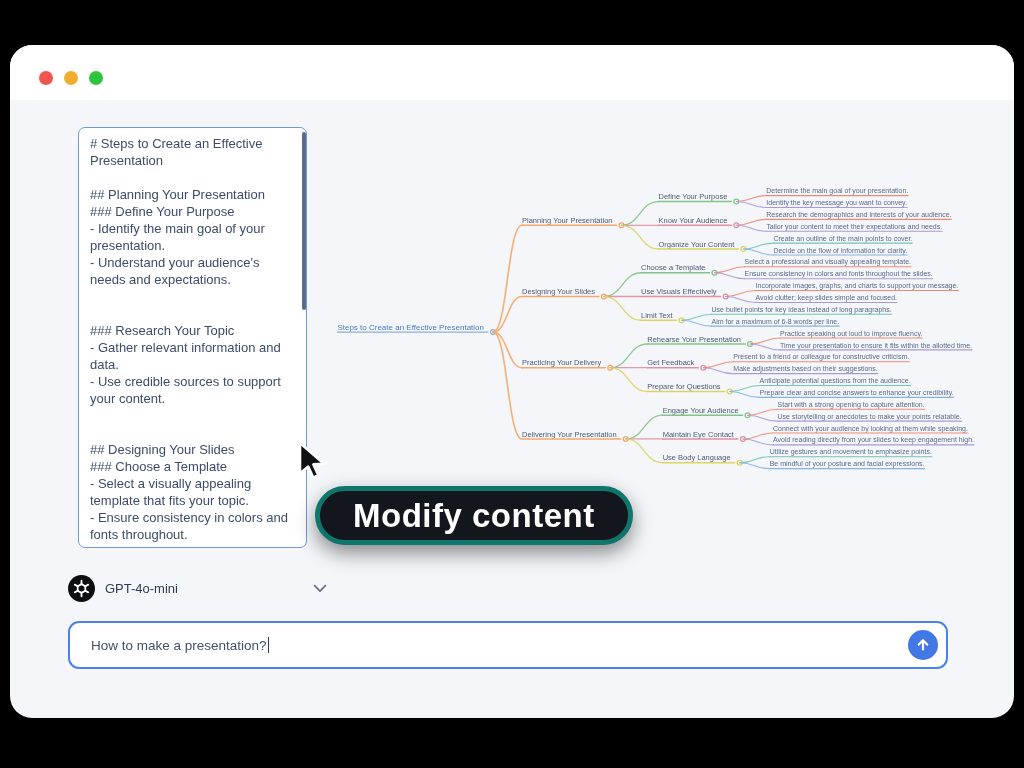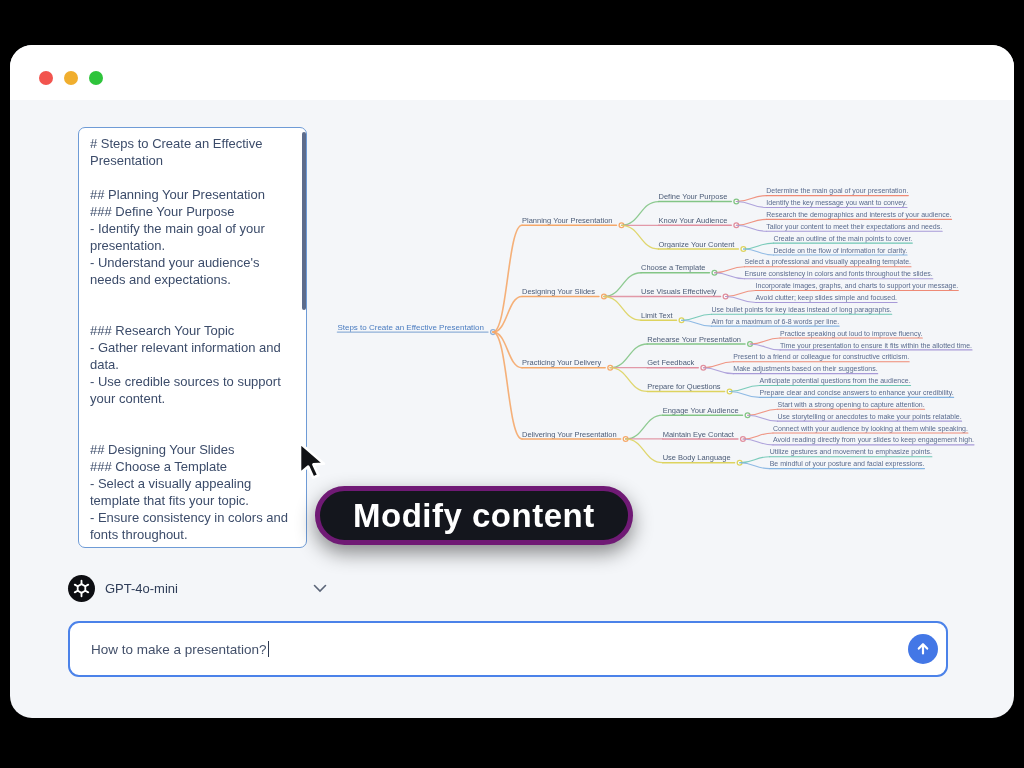--- a/index.html
+++ b/index.html
@@ -24,36 +24,36 @@
     position:absolute; left:292px; top:87px; width:4px; height:178px;
     background:#5d6c8c; border-radius:2px;
   }
 
   #mindmap-svg { position:absolute; left:0; top:0; width:1004px; height:673px; }
 
   .pointer-cursor { position:absolute; left:284px; top:396px; width:40px; height:40px; }
 
   .tooltip-pill {
     position:absolute; left:305px; top:441px; height:59px;
-    background:#14161d; border:5px solid #701a75; border-radius:30px;
+    background:#14161d; border:5px solid #0f766e; border-radius:30px;
     display:flex; align-items:center; padding:0 33px;
     box-shadow:0 8px 20px rgba(0,0,0,0.45);
   }
   .tooltip-pill span { color:#ffffff; font-size:33px; font-weight:bold; letter-spacing:0.5px; white-space:nowrap; }
 
   .model-selector {
     position:absolute; left:58px; top:521px; width:265px; height:44px;
     display:flex; align-items:center; gap:10px; cursor:pointer;
   }
   .openai-badge { width:27px; height:27px; border-radius:50%; background:#0d0e12; display:flex; align-items:center; justify-content:center; }
   .model-label { font-size:13px; font-weight:normal; color:#2f3d58; flex:1 0 auto; }
   .chevron { margin-left:auto; margin-right:6px; }
 
   .chat-input {
-    position:absolute; left:58px; top:576px; width:880px; height:56px;
+    position:absolute; left:58px; top:576px; width:880px; height:48px;
     background:#ffffff; border:2px solid #4b82e9; border-radius:11px;
     display:flex; align-items:center; padding:0 8px 0 21px;
   }
   .chat-text { font-size:13.5px; color:#43506a; }
   .caret { display:inline-block; width:1.5px; height:16px; background:#2c3850; margin-left:1px; vertical-align:middle; }
   .send-button {
     margin-left:auto; width:30px; height:30px; border-radius:50%;
     background:#4377e6; border:none; display:flex; align-items:center; justify-content:center; cursor:pointer;
   }
 </style>

